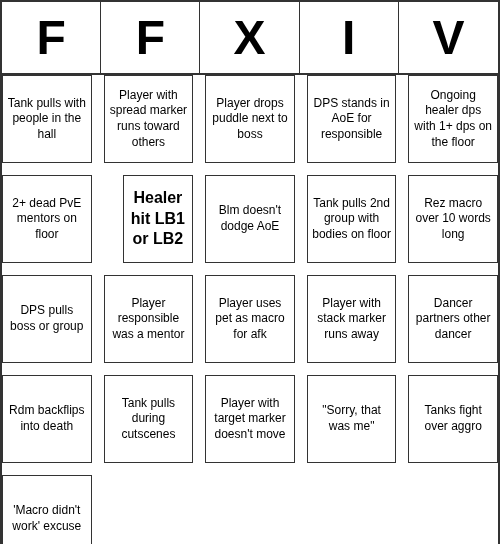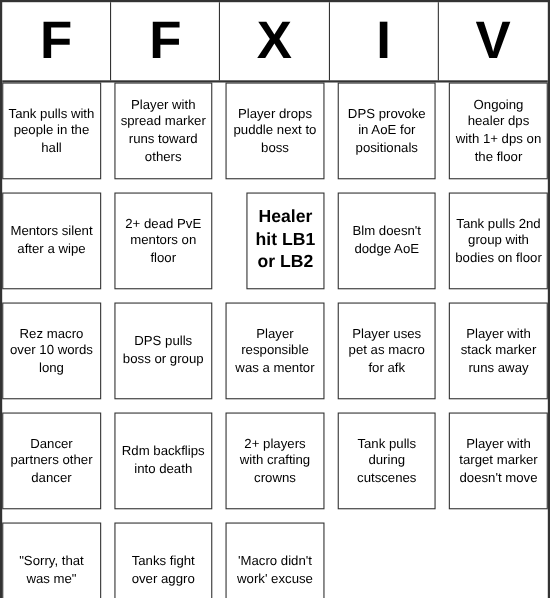--- a/index.html
+++ b/index.html
@@ -63,34 +63,32 @@
   <div class="bingo-letter">F</div>
       <div class="bingo-letter">F</div>
       <div class="bingo-letter">X</div>
       <div class="bingo-letter">I</div>
       <div class="bingo-letter">V</div>
     </div>
   <div class="bingo-grid">
   <div class="bingo-cell">Tank pulls with people in the hall</div>
       <div class="bingo-cell">Player with spread marker runs toward others</div>
       <div class="bingo-cell">Player drops puddle next to boss</div>
-      <div class="bingo-cell">DPS provoke in AoE for positionals</div>
+      <div class="bingo-cell">DPS stands in AoE for responsible</div>
       <div class="bingo-cell">Ongoing healer dps with 1+ dps on the floor</div>
-      <div class="bingo-cell">Mentors silent after a wipe</div>
       <div class="bingo-cell">2+ dead PvE mentors on floor</div>
       <div class="bingo-cell bold-text">Healer hit LB1 or LB2</div>
       <div class="bingo-cell">Blm doesn't dodge AoE</div>
       <div class="bingo-cell">Tank pulls 2nd group with bodies on floor</div>
       <div class="bingo-cell">Rez macro over 10 words long</div>
       <div class="bingo-cell">DPS pulls boss or group</div>
       <div class="bingo-cell">Player responsible was a mentor</div>
       <div class="bingo-cell">Player uses pet as macro for afk</div>
       <div class="bingo-cell">Player with stack marker runs away</div>
       <div class="bingo-cell">Dancer partners other dancer</div>
       <div class="bingo-cell">Rdm backflips into death</div>
-      <div class="bingo-cell">2+ players with crafting crowns</div>
       <div class="bingo-cell">Tank pulls during cutscenes</div>
       <div class="bingo-cell">Player with target marker doesn't move</div>
       <div class="bingo-cell">"Sorry, that was me"</div>
       <div class="bingo-cell">Tanks fight over aggro</div>
       <div class="bingo-cell">'Macro didn't work' excuse</div>
     </div>
 </div>
 
 </body></html>

